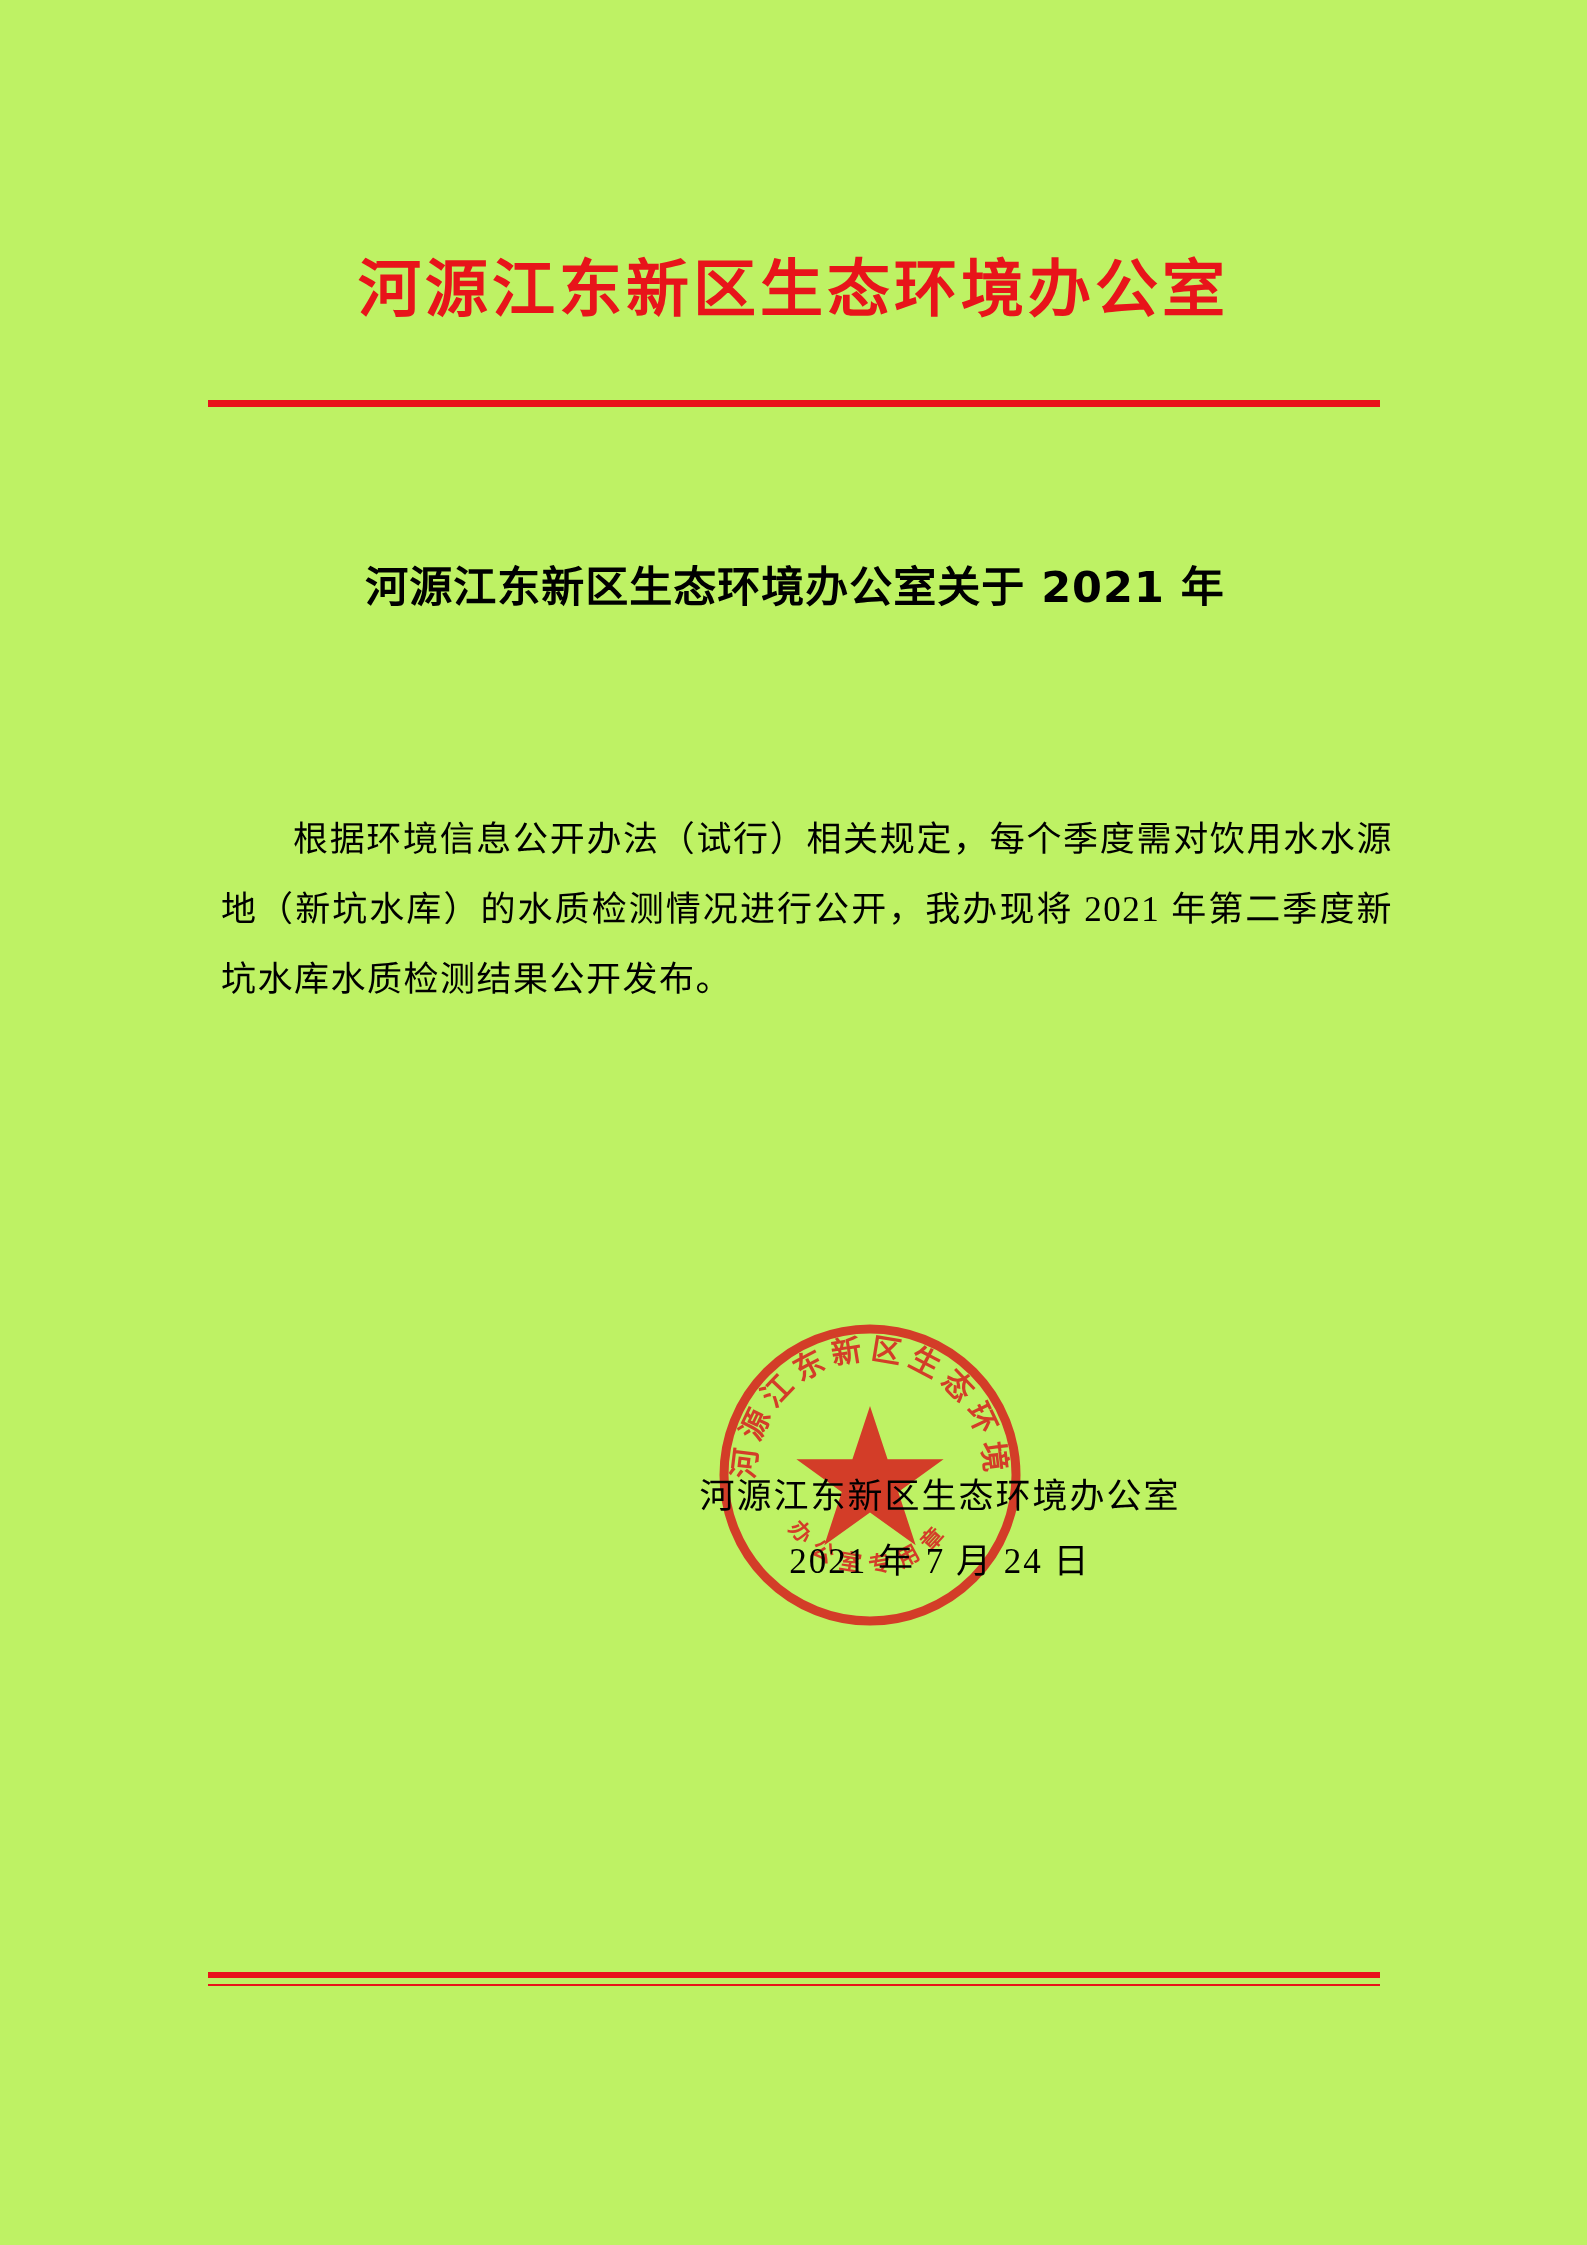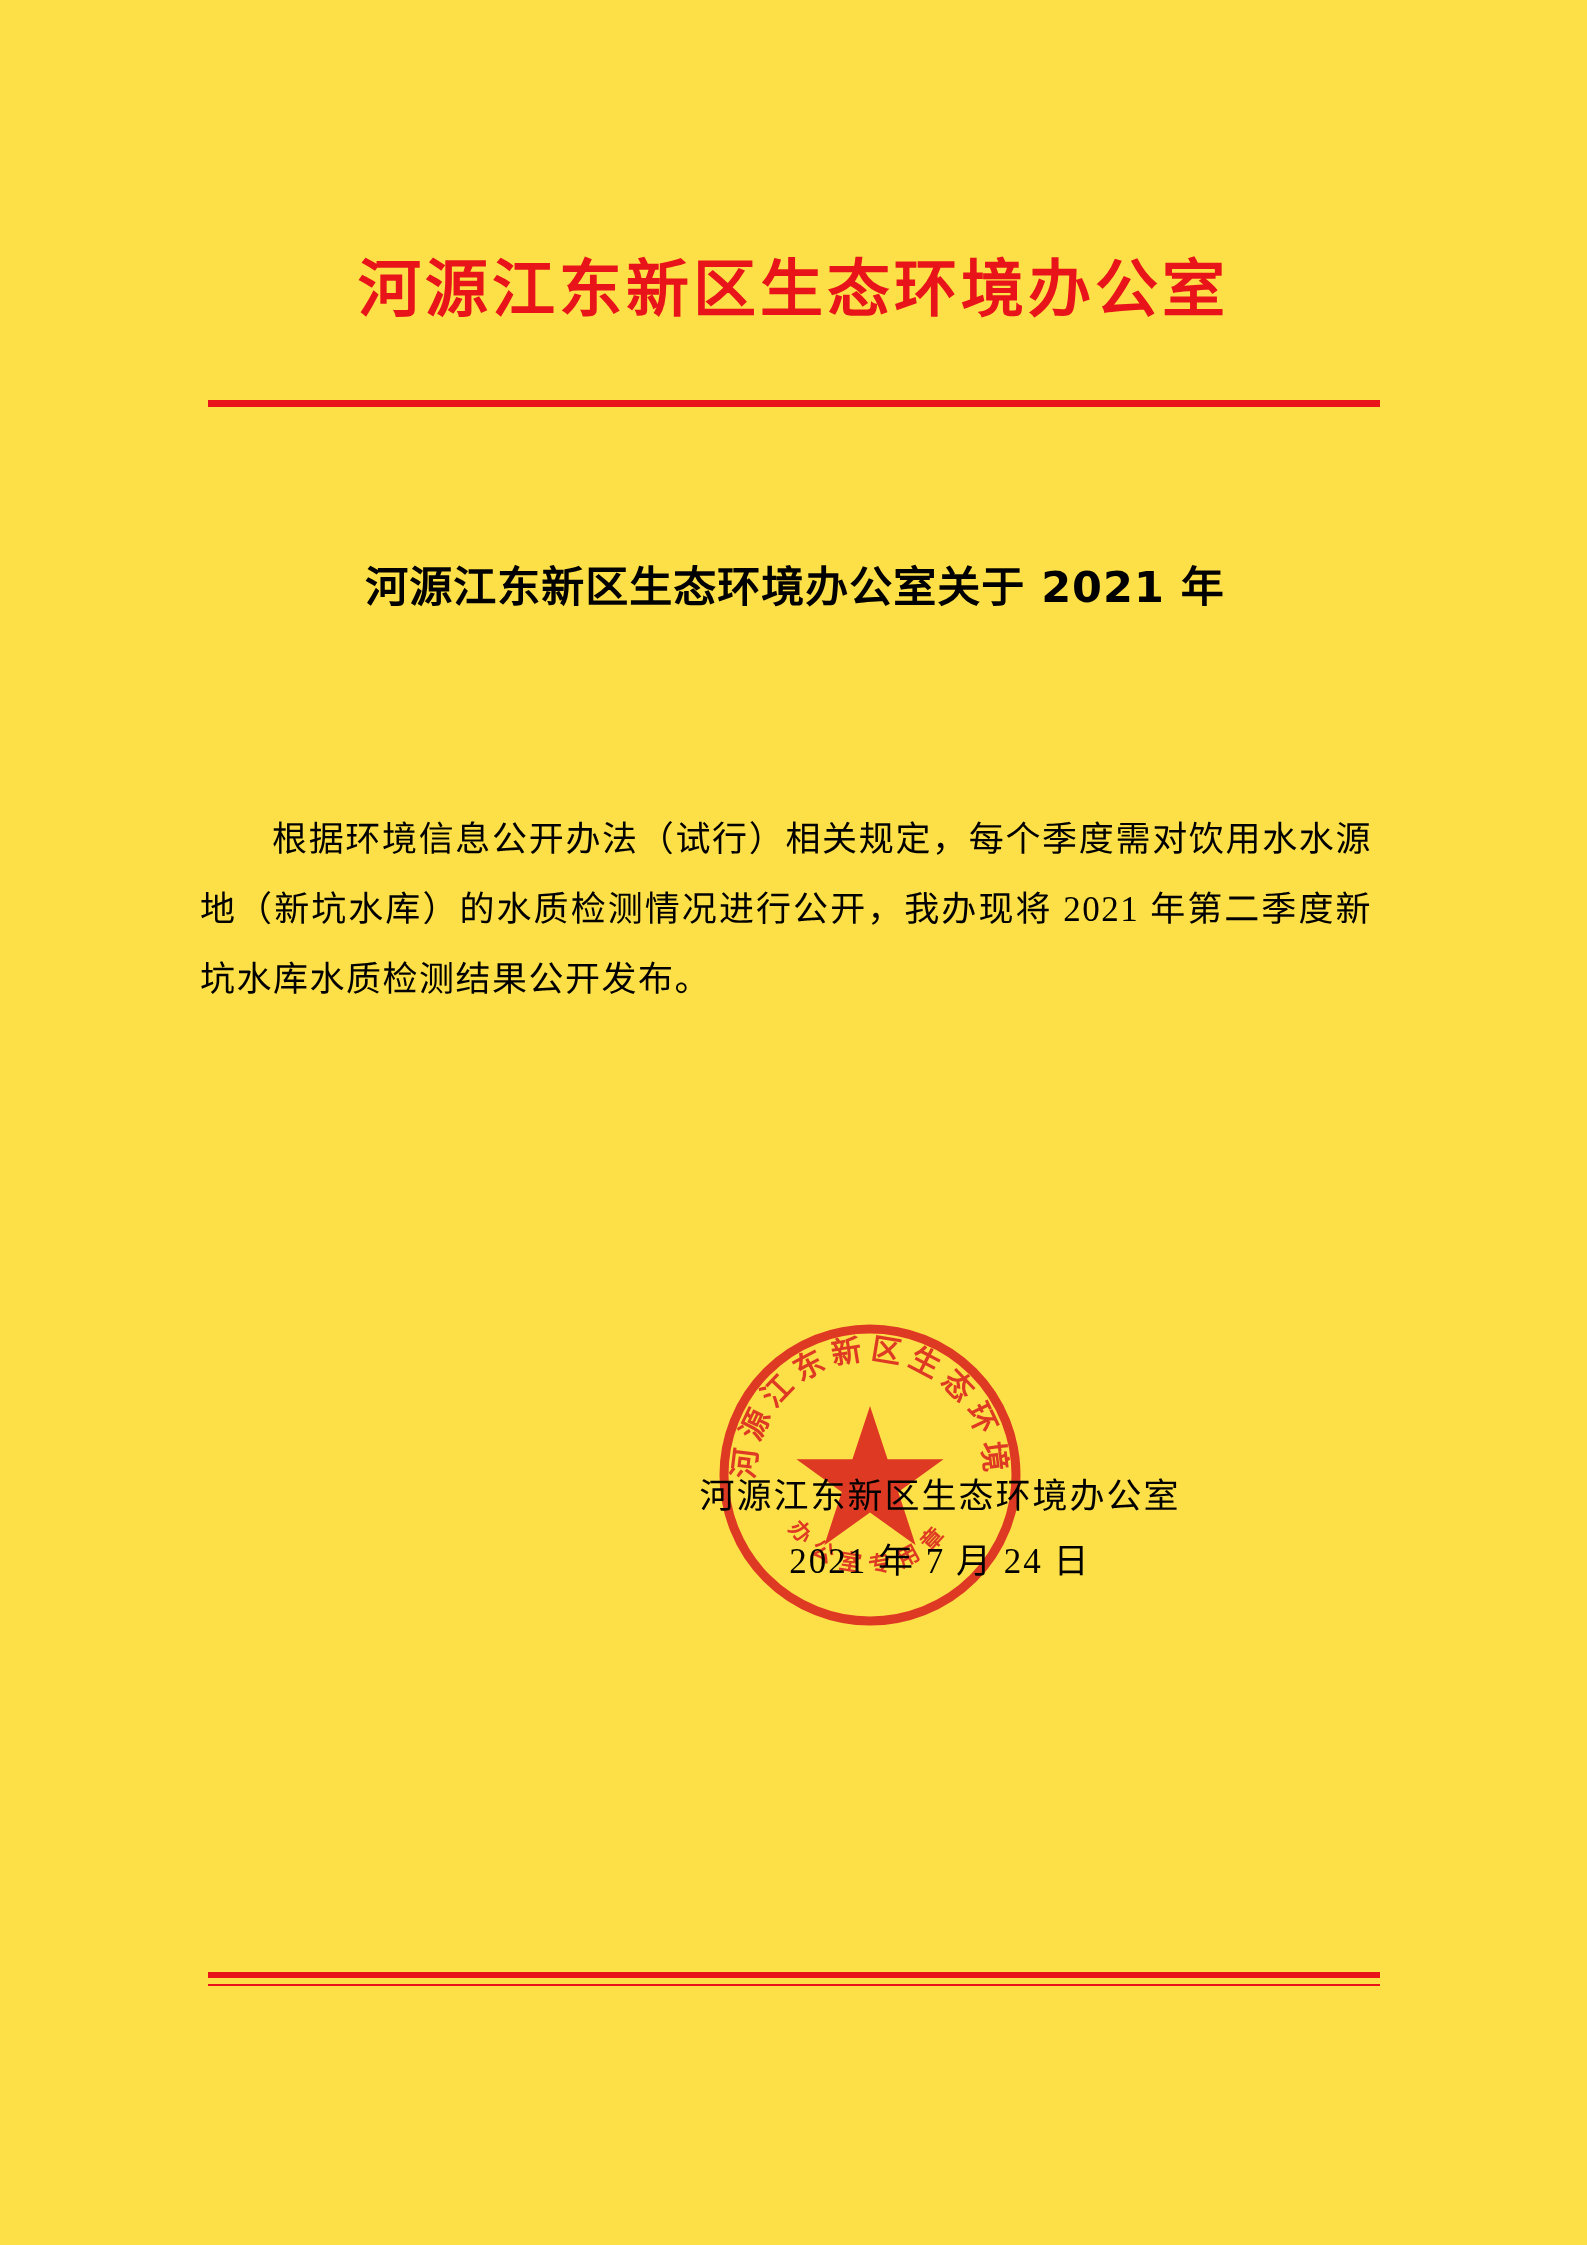--- a/index.html
+++ b/index.html
@@ -14,21 +14,21 @@
     font-family: "Liberation Serif", "DejaVu Serif", serif;
     color: #000000;
     overflow: hidden;
   }
 
   .page {
     position: absolute;
     left: 0; top: 0;
     width: 1587px;
     height: 2245px;
-    background: #fde047;
+    background: #bef264;
   }
 
   
   .letterhead {
     position: absolute;
     left: 0;
     top: 255px;
     width: 1587px;
     text-align: center;
   }
@@ -62,21 +62,21 @@
     font-weight: bold;
     font-size: 43px;
     line-height: 1.52;
     letter-spacing: 1px;
     color: #000000;
   }
 
   
   .body-block {
     position: absolute;
-    left: 200px;
+    left: 221px;
     top: 805px;
     width: 1172px;
   }
   .para {
     font-family: "Liberation Serif", "DejaVu Serif", serif;
     font-size: 35px;
     line-height: 2.0;
     text-align: justify;
     text-justify: inter-ideograph;
     letter-spacing: 1.5px;

